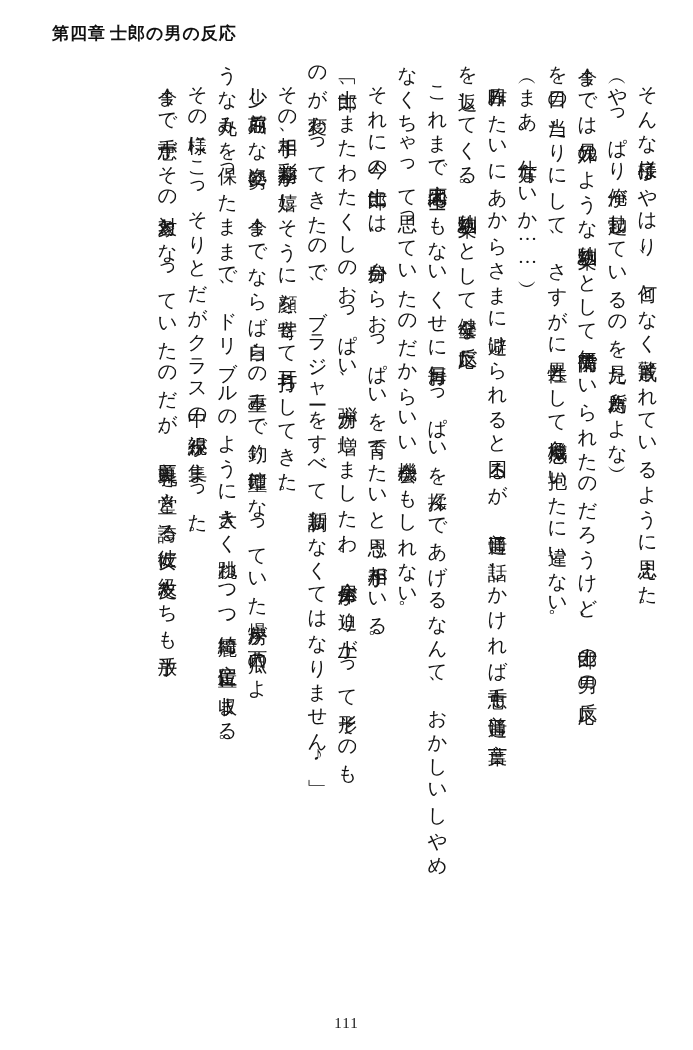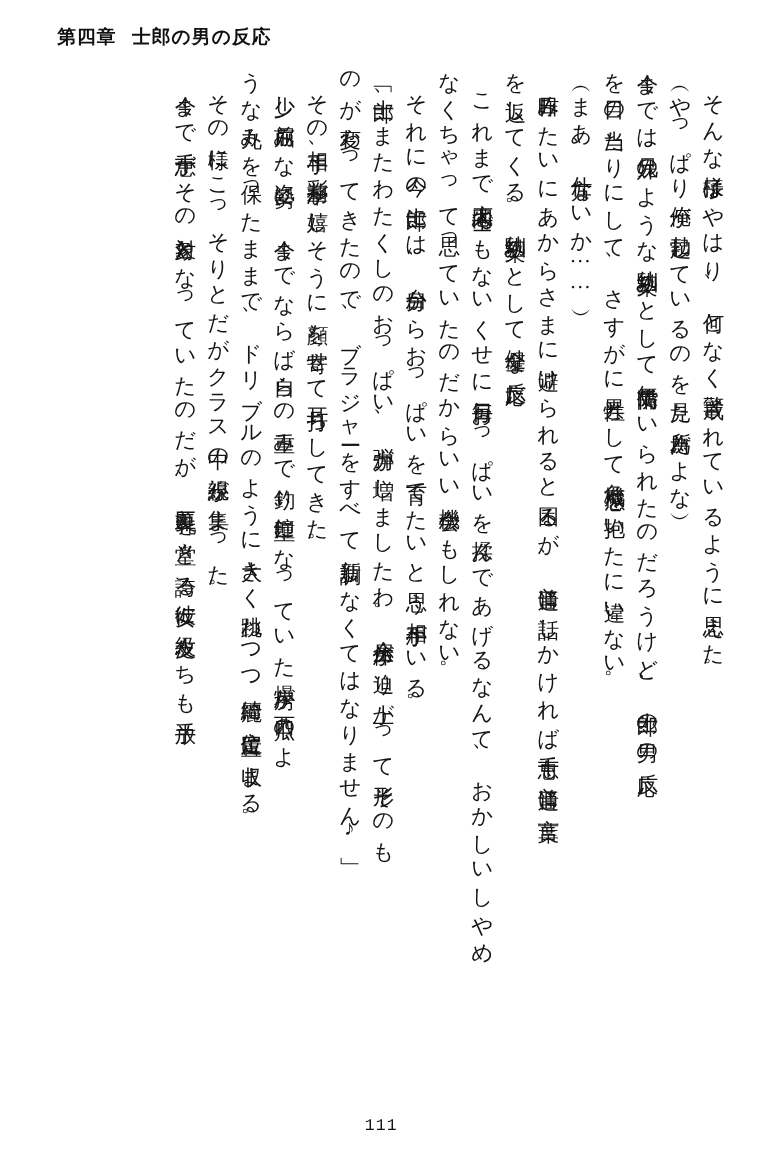--- a/index.html
+++ b/index.html
@@ -24,21 +24,21 @@
   }
   
   .header {
     position: absolute;
     top: 18px;
     left: 52px;
     right: 40px;
     height: 30px;
     display: flex;
     align-items: center;
-    gap: 14px;
+    gap: 4px;
     font-size: 17px;
     letter-spacing: 1px;
     font-weight: 600;
     color: #111;
   }
   .header .chapter-num {
     white-space: nowrap;
   }
   .header .chapter-title {
     white-space: nowrap;
@@ -75,21 +75,21 @@
   .vline.indent {
     padding-top: 20px;
   }
   .page-number {
     position: absolute;
     bottom: 18px;
     left: 0;
     width: 693px;
     text-align: center;
     font-size: 15px;
-    font-family: Liberation Mono, monospace;
+    font-family: Liberation Serif, serif;
     color: #111;
     letter-spacing: 1px;
   }
 </style>
 </head>
 <body>
 
 <div class="page">
 
   <div class="header">

